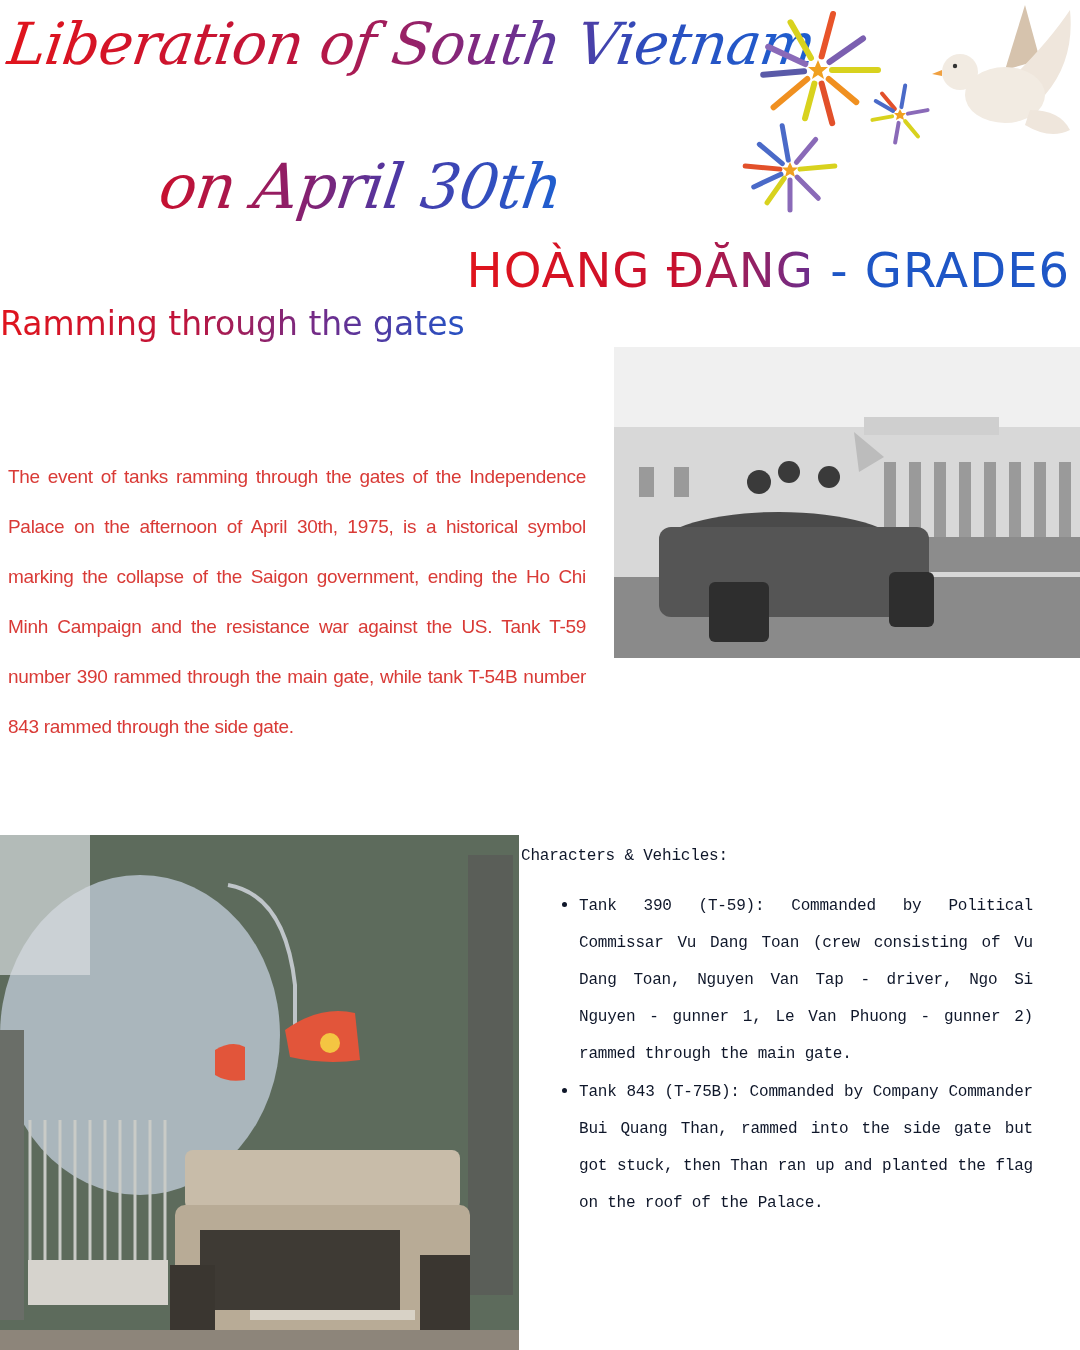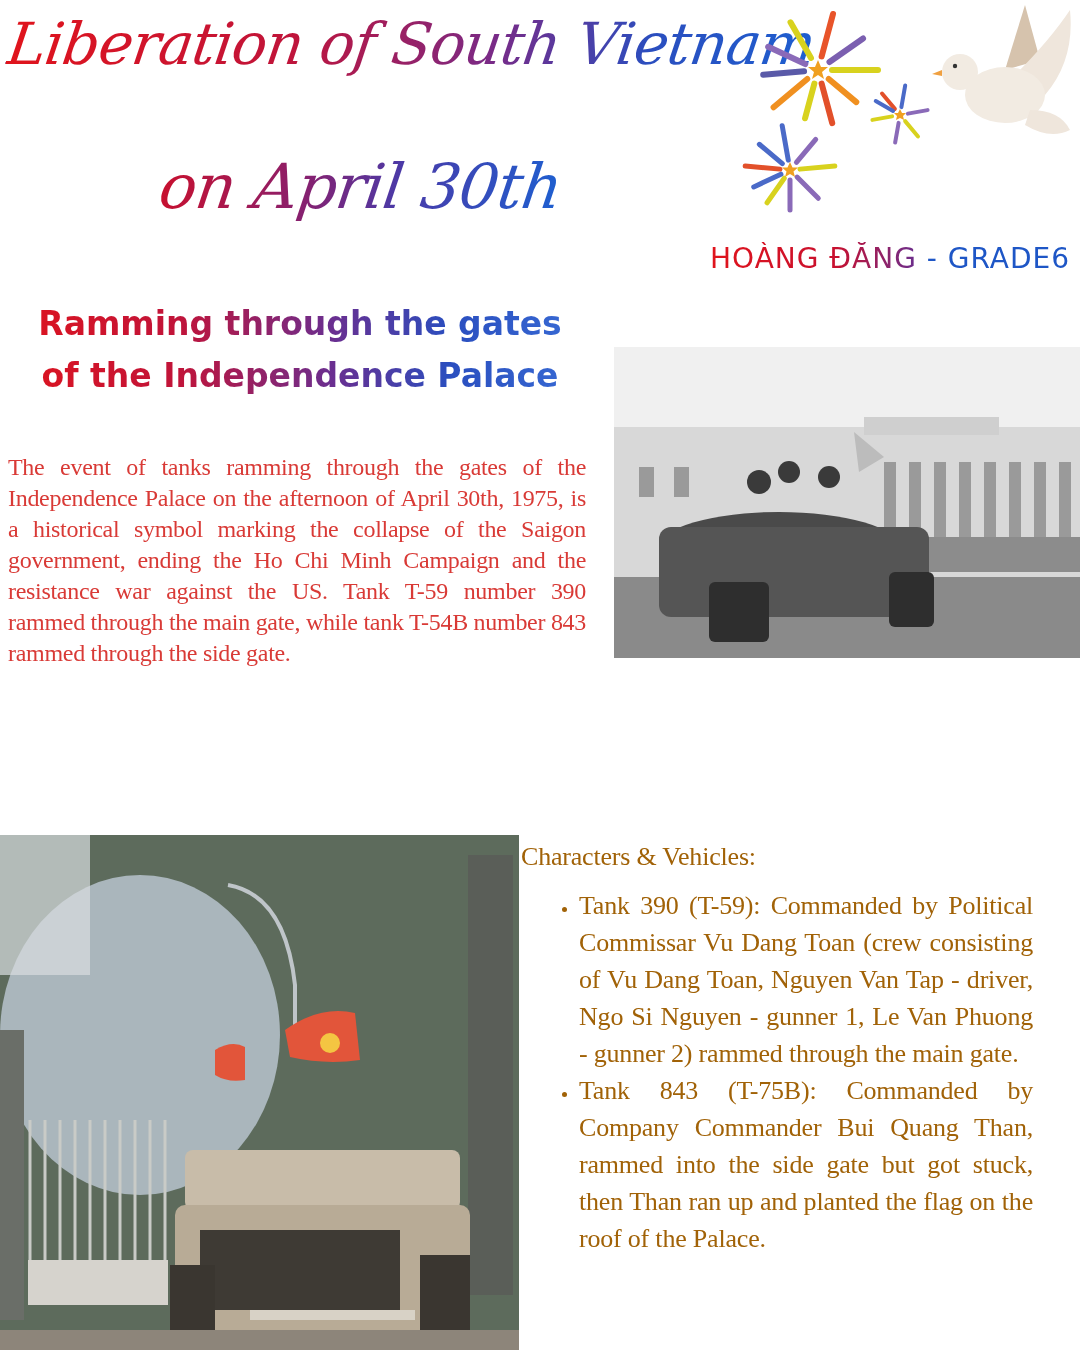--- a/index.html
+++ b/index.html
@@ -19,40 +19,40 @@
     background:linear-gradient(90deg,#e0141c 0%,#c0143a 35%,#7a2a86 60%,#2a4ebf 80%,#1e5fd0 100%);
     -webkit-background-clip:text; background-clip:text;
     color:transparent;
   }
   #title1 { left:8px; top:10px; font-size:58px; letter-spacing:-1px; transform:skewX(-8deg); }
   #title2 { left:160px; top:150px; font-size:62px; letter-spacing:-1px; transform:skewX(-8deg);
     background:linear-gradient(90deg,#c8102e 0%,#8a1f6c 35%,#4a3aa8 60%,#1e5fd0 100%);
     -webkit-background-clip:text; background-clip:text; color:transparent;}
 
   
-  #author { right:10px; top:242px; font-size:28px; letter-spacing:1px; white-space:nowrap; font-family:"DejaVu Sans", sans-serif; font-weight:normal;}
+  #author { right:10px; top:242px; font-size:48px; letter-spacing:1px; white-space:nowrap; font-family:"DejaVu Sans", sans-serif; font-weight:normal;}
   #author .name {
     background:linear-gradient(90deg,#e0141c 0%,#c8102e 60%,#6a2e8e 100%);
     -webkit-background-clip:text; background-clip:text; color:transparent;
   }
   #author .grade { color:#1e56c6; }
 
   
   #subtitle {
-    left:0; top:298px; width:600px; text-align:center;
+    left:0; top:298px; width:600px; 
     font-family:"DejaVu Sans", sans-serif; font-size:33px; line-height:52px;
     background:linear-gradient(90deg,#e0141c 0%,#c0143a 30%,#6b2e8f 55%,#2a4ebf 75%,#3a6fd8 100%);
-    -webkit-background-clip:text; background-clip:text; color:transparent;font-weight:bold;
+    -webkit-background-clip:text; background-clip:text; color:transparent;
   }
 
   
   #para {
     left:8px; top:452px; width:578px;
-    font-family:Liberation Serif, serif;
-    font-size:24px; line-height:31px; color:#d93a36;
+    font-family:Liberation Sans, sans-serif;
+    font-size:19px; line-height:50px; color:#d93a36;
     text-align:justify; letter-spacing:-0.3px;
   }
 
   
   .photo { overflow:hidden; }
   #photo-palace {
     left:614px; top:347px; width:466px; height:311px;
     background:
       linear-gradient(180deg, #f2f2f2 0%, #ececec 22%, transparent 22%),
       linear-gradient(180deg, transparent 55%, #7a7a7a 55%, #8e8e8e 100%);
@@ -61,22 +61,22 @@
   #photo-gate {
     left:0; top:835px; width:519px; height:515px;
     background:
       radial-gradient(ellipse at 25% 35%, #c9d3dc 0%, #a9b5bf 30%, transparent 55%),
       linear-gradient(180deg,#6c7b6a 0%,#4f5d4c 40%,#5c6470 70%,#8a8378 100%);
   }
 
   
   #chars {
     left:521px; top:838px; width:524px;
-    font-family:Liberation Serif, serif;
-    color:#a16207; font-size:26px; line-height:37px; letter-spacing:-0.2px;
+    font-family:Liberation Mono, monospace;
+    color:#0f172a; font-size:16px; line-height:37px; letter-spacing:-0.2px;
   }
   #chars .hdr { margin:0; }
   #chars ul { margin:12px; padding-left:46px; }
   #chars li { text-align:justify; padding-left:0; }
   #chars li::marker { font-size:18px; }
 
   
   #fireworks { left:740px; top:0; width:200px; height:230px; }
   #dove { left:930px; top:0; width:150px; height:160px; }
 </style>
@@ -143,21 +143,20 @@
     <path d="M100 110 Q130 110 140 130 Q120 140 95 125 Z" fill="#efe6dc"></path>
   </svg>
 </div>
 
 <div class="abs" id="author">
   <span class="name">HOÀNG ĐĂNG</span><span class="grade"> - </span><span class="grade">GRADE6</span>
 </div>
 
 <div class="abs" id="subtitle">
   <div>Ramming through the gates</div>
-  <div>of the Independence Palace</div>
 </div>
 
 <div class="abs" id="para">The event of tanks ramming through the gates of the Independence Palace on the afternoon of April 30th, 1975, is a historical symbol marking the collapse of the Saigon government, ending the Ho Chi Minh Campaign and the resistance war against the US. Tank T-59 number 390 rammed through the main gate, while tank T-54B number 843 rammed through the side gate.</div>
 
 <div class="abs photo" id="photo-palace">
   <svg width="466" height="311" viewBox="0 0 466 311">
     <rect x="0" y="0" width="466" height="311" fill="#f0f0f0"></rect>
 
     <rect x="0" y="80" width="466" height="170" fill="#d8d8d8"></rect>
     <rect x="250" y="70" width="135" height="18" fill="#cfcfcf"></rect>

